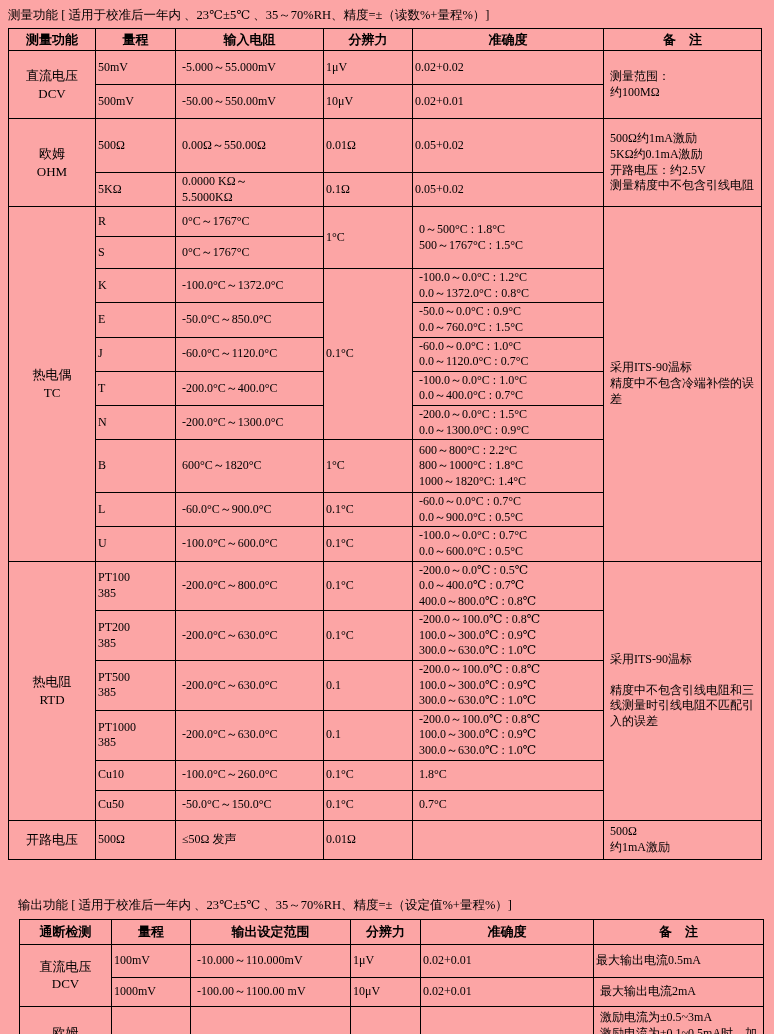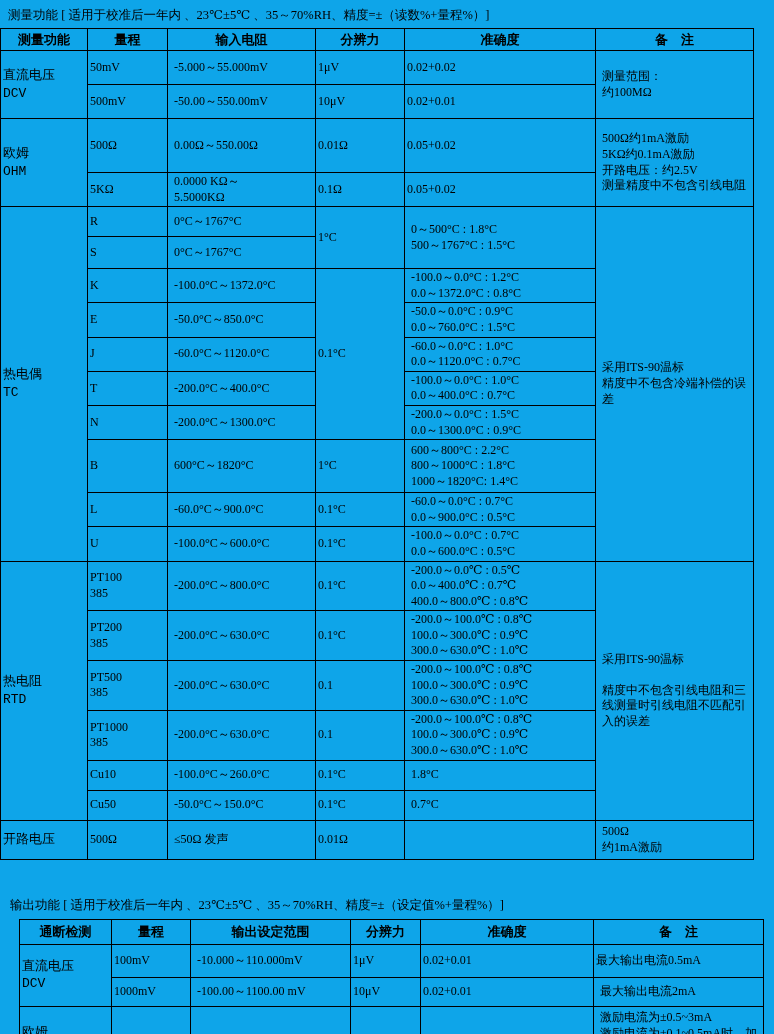--- a/index.html
+++ b/index.html
@@ -1,29 +1,29 @@
 <!DOCTYPE html>
 <html><head>
 <meta charset="utf-8">
 <style>
   html,body{margin:0;padding:0;background:#fff;}
   body{width:774px;height:1034px;overflow:hidden;
        font-family:"Liberation Serif","DejaVu Serif",serif;color:#000;}
-  .page{position:relative;width:774px;height:1034px;overflow:hidden;background:#0ea5e9;}
+  .page{position:relative;width:774px;height:1034px;overflow:hidden;background:#fca5a5;}
   .tbl-title{font-size:12.5px;line-height:1.2;margin:0;padding:8px 0 5px 8px;}
-  .tbl-title.t2{padding:38px 0 6px 10px;}
-  table{border-collapse:collapse;table-layout:fixed;}
+  .tbl-title.t2{padding:38px 0 6px 18px;}
+  table{border-collapse:collapse;table-layout:fixed;margin-left:8px;}
   table.t2{margin-left:19px;}
   th,td{border:1px solid #000;overflow:hidden;padding:1px 2px;vertical-align:middle;}
   th{font-family:"Liberation Sans","DejaVu Sans",sans-serif;font-weight:bold;
      font-size:13px;text-align:center;}
   td{font-size:12px;line-height:1.3;white-space:pre-line;}
   .cen{}
   .lft{text-align:left;padding-left:6px;padding-right:4px;}
-  .fn{font-size:13px;line-height:1.35;font-family:Liberation Mono, monospace;}
+  .fn{font-size:13px;text-align:center;line-height:1.35;}
 </style>
 </head>
 <body>
 
 <div class="page">
 
   <p class="tbl-title">测量功能 [ 适用于校准后一年内 、23℃±5℃ 、35～70%RH、精度=±（读数%+量程%）]</p>
 
   <table>
     <colgroup>

